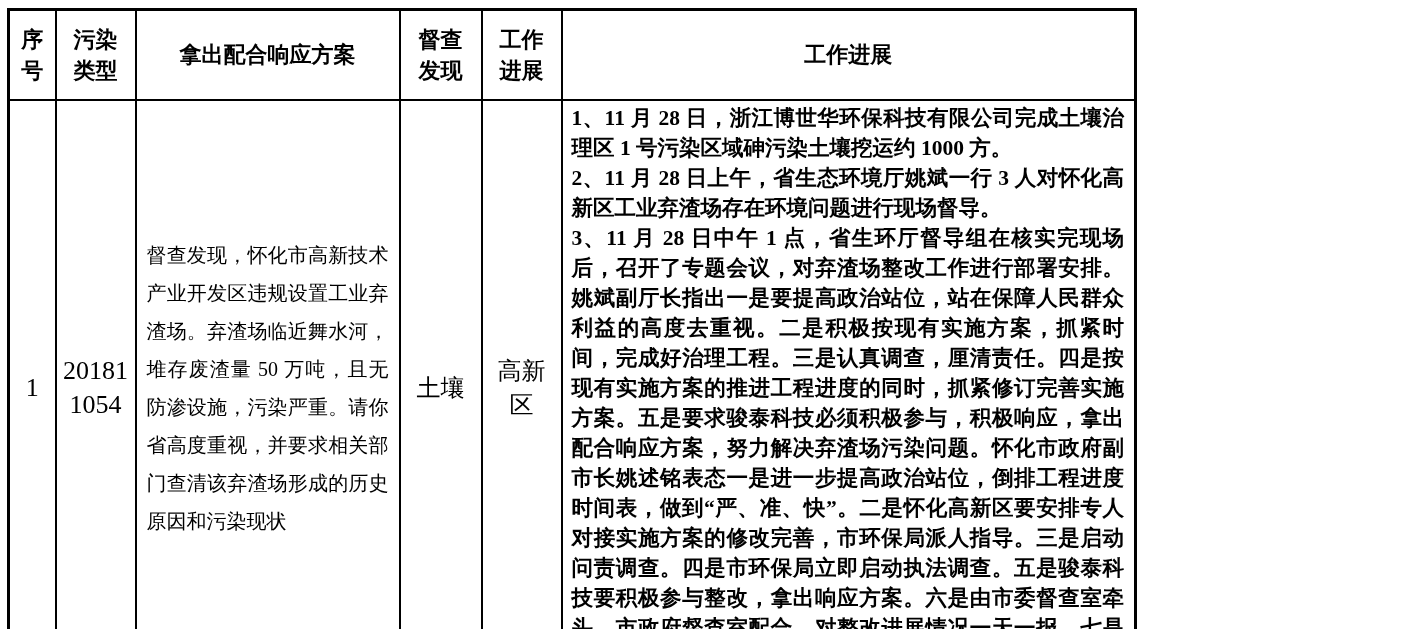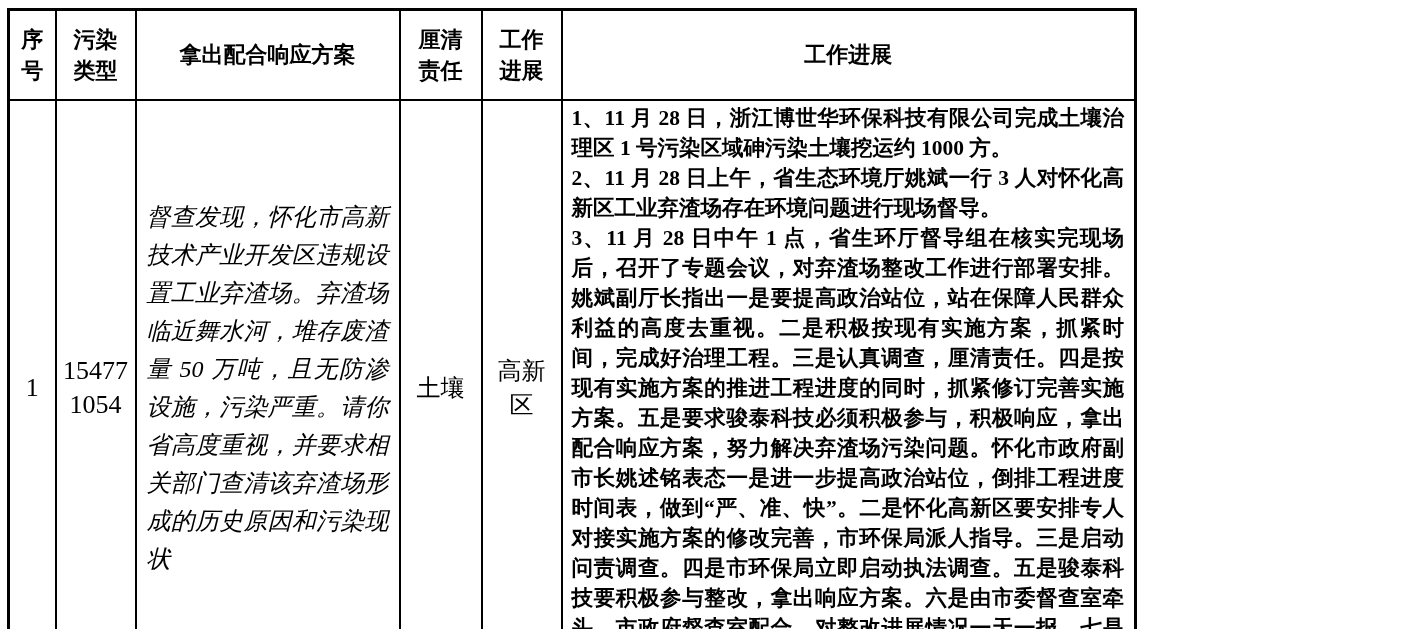--- a/index.html
+++ b/index.html
@@ -47,24 +47,23 @@
   td.cell-case-no {
     text-align: center;
     font-size: 26px;
     line-height: 34px;
     padding: 0 4px;
   }
   td.cell-problem {
     padding: 0 10px;
   }
   td.cell-problem .problem-text {
-    font-size: 24px;
+    font-size: 20px;
     line-height: 38px;
     text-align: justify;
-    font-style: italic;
   }
   td.cell-type, td.cell-region {
     text-align: center;
     font-size: 24px;
     line-height: 34px;
     padding: 0 8px;
   }
   td.cell-progress {
     padding: 2px 10px 2px 9px;
     font-weight: bold;
@@ -87,30 +86,30 @@
       <col style="width:264px">
       <col style="width:82px">
       <col style="width:80px">
       <col>
     </colgroup>
     <thead>
       <tr>
         <th>序号</th>
         <th>污染类型</th>
         <th>拿出配合响应方案</th>
-        <th>厘清责任</th>
+        <th>督查发现</th>
         <th>工作进展</th>
         <th>工作进展</th>
       </tr>
     </thead>
     <tbody>
       <tr>
         <td class="cell-index">1</td>
         <td class="cell-case-no">
-          <div>15477</div>
+          <div>20181</div>
           <div>1054</div>
         </td>
         <td class="cell-problem">
           <div class="problem-text">督查发现，怀化市高新技术产业开发区违规设置工业弃渣场。弃渣场临近舞水河，堆存废渣量 50 万吨，且无防渗设施，污染严重。请你省高度重视，并要求相关部门查清该弃渣场形成的历史原因和污染现状</div>
         </td>
         <td class="cell-type">土壤</td>
         <td class="cell-region">高新区</td>
         <td class="cell-progress">
           <p>1、11 月 28 日，浙江博世华环保科技有限公司完成土壤治理区 1 号污染区域砷污染土壤挖运约 1000 方。</p>
           <p>2、11 月 28 日上午，省生态环境厅姚斌一行 3 人对怀化高新区工业弃渣场存在环境问题进行现场督导。</p>

